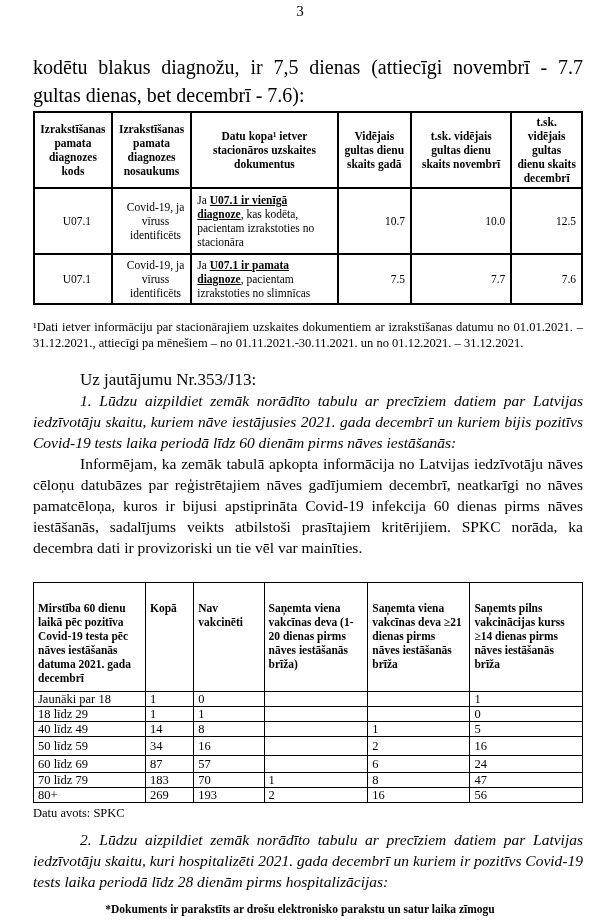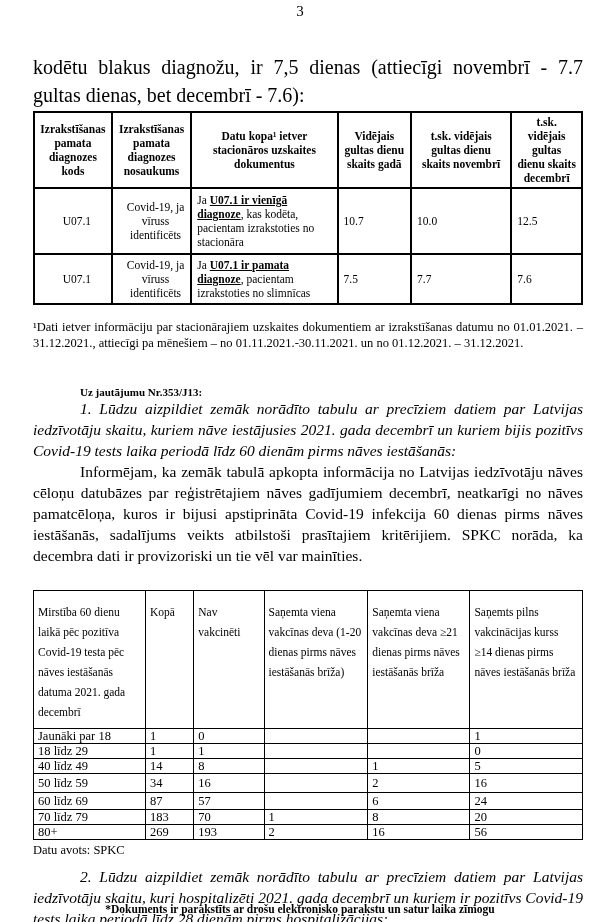--- a/index.html
+++ b/index.html
@@ -15,36 +15,36 @@
   .content { margin: 0 17px 0 33px; }
   .intro { margin-top: 33px; font-size: 20px; line-height: 28px; text-align: justify; }
 
   
   table { width: 100%; border-collapse: collapse; table-layout: fixed; }
   .t1 { margin-top: 2px; border-radius: 24px; }
   .t1 th, .t1 td { border: 2px solid #000; padding: 2px 5px; font-size: 11.5px; line-height: 14px; }
   .t1 th { font-weight: bold; text-align: center; vertical-align: middle; height: 66px; }
   .t1 .c-code, .t1 .c-name { text-align: center; vertical-align: middle; padding-left: 13px; }
   .t1 .c-desc { text-align: left; vertical-align: middle; }
-  .t1 .c-num { text-align: left; vertical-align: middle; }
+  .t1 .c-num { text-align: right; vertical-align: middle; }
   .t1 tr.r1 td { height: 66px; }
   .t1 tr.r2 td { height: 50px; }
   .emph { font-weight: bold; text-decoration: underline; }
 
   .source-note { font-size: 12.5px; margin-top: 3px; }
   .footnote { font-size: 12.5px; line-height: 16px; text-align: justify; margin-top: 14px; }
 
-  .question-heading { margin-top: 35px; padding-left: 47px; font-size: 11px; font-weight: bold; }
+  .question-heading { margin-top: 19px; padding-left: 47px; font-size: 17px; font-weight: normal; }
   .para { font-size: 15.5px; line-height: 21px; text-align: justify; text-indent: 47px; }
   .italic { font-style: italic; }
 
   
   .t2 { margin-top: 24px; }
   .t2 th, .t2 td { border: 1px solid #000; padding: 1px 4px; text-align: left; }
-  .t2 th { font-size: 11.5px; line-height: 20px; font-weight: normal; vertical-align: top; padding-top: 11px; padding-bottom: 6px; }
+  .t2 th { font-size: 11.5px; line-height: 14px; font-weight: bold; vertical-align: top; padding-top: 18px; padding-bottom: 6px; }
   .t2 td { font-size: 12.5px; line-height: 12px; height: 14px; vertical-align: middle; }
 
   .footer-note {
     position: absolute; left: 0; bottom: 7px; width: 100%;
     text-align: center; font-size: 11.5px; font-weight: bold;
   }
 </style>
 </head>
 <body>
 
@@ -157,21 +157,21 @@
       <td></td>
       <td>6</td>
       <td>24</td>
     </tr>
     <tr>
       <td>70 līdz 79</td>
       <td>183</td>
       <td>70</td>
       <td>1</td>
       <td>8</td>
-      <td>20</td>
+      <td>47</td>
     </tr>
     <tr>
       <td>80+</td>
       <td>269</td>
       <td>193</td>
       <td>2</td>
       <td>16</td>
       <td>56</td>
     </tr>
   </tbody>

